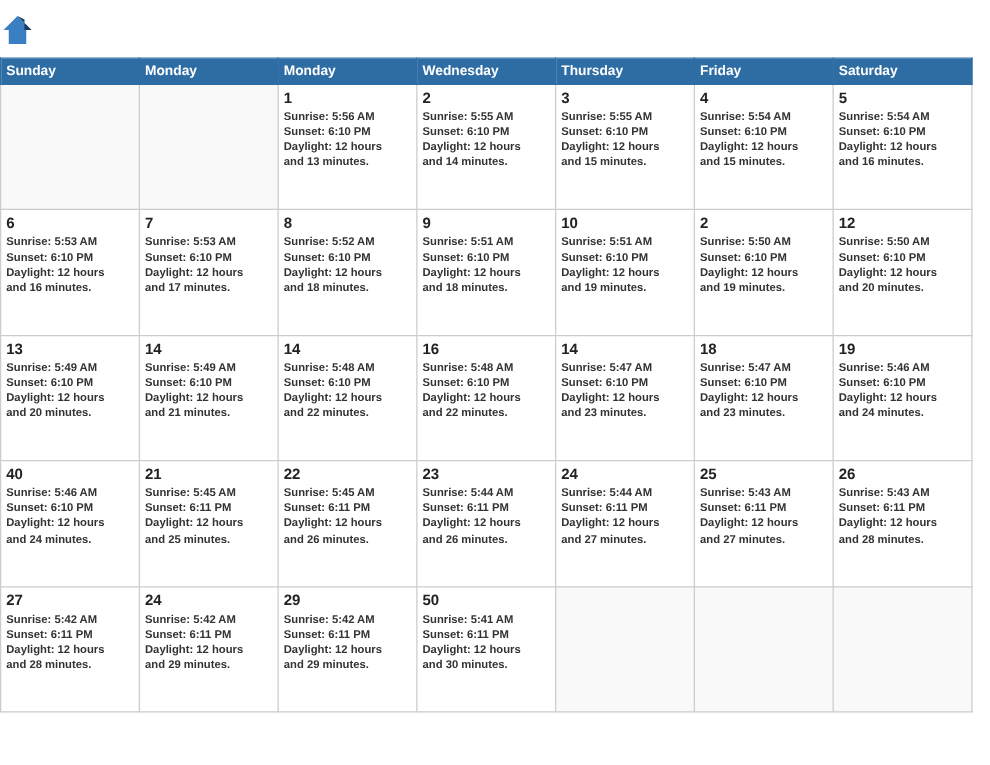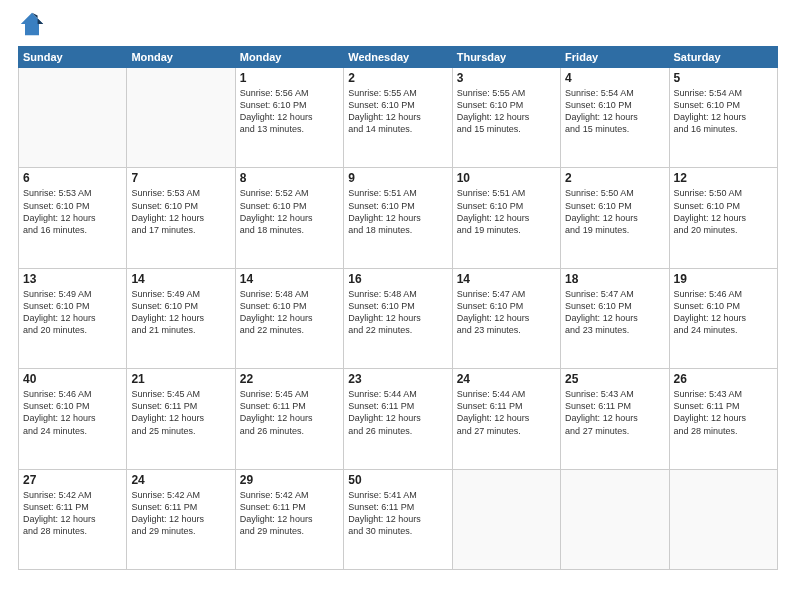--- a/index.html
+++ b/index.html
@@ -7,21 +7,21 @@
       font-family: Arial, sans-serif;
       background: #fff;
       width: 792px;
       height: 612px;
       overflow: hidden;
     }
     .page {
       width: 792px;
       height: 580px;
       background: #fff;
-      padding: 10px 14px 10px 18px;
+      padding: 10px 14px 10px 0;
       display: flex;
       flex-direction: column;
     }
     .header {
       display: flex;
       justify-content: space-between;
       align-items: flex-start;
       margin-bottom: 8px;
     }
     .logo {
@@ -73,20 +73,21 @@
       font-size: 12px;
       font-weight: bold;
       color: #222;
       display: block;
       margin-bottom: 2px;
     }
     .day-info {
       font-size: 9px;
       color: #333;
       line-height: 1.35;
+      font-weight: bold;
     }
     .empty {
       background: #f9f9f9;
     }
   </style>
 </head>
 <body>
 
 <div class="page">
   <div class="header">

